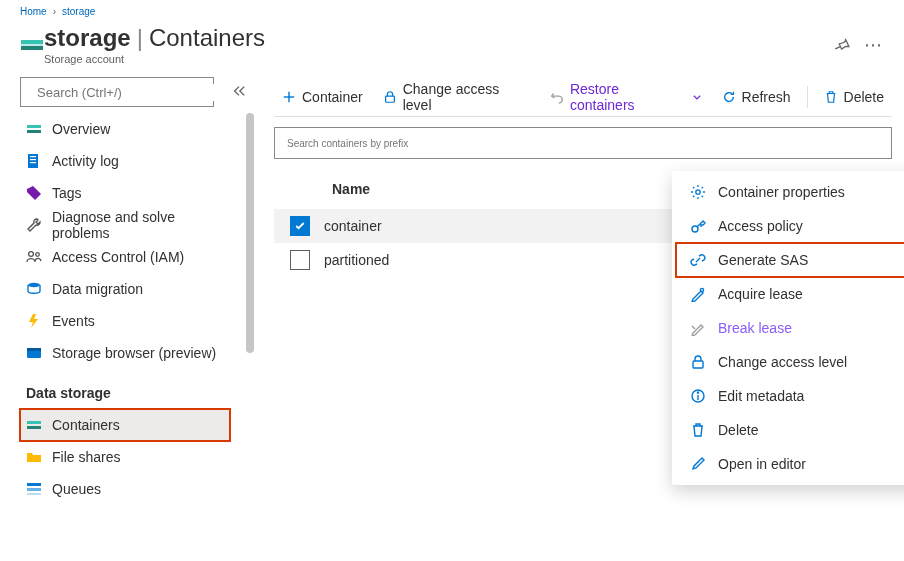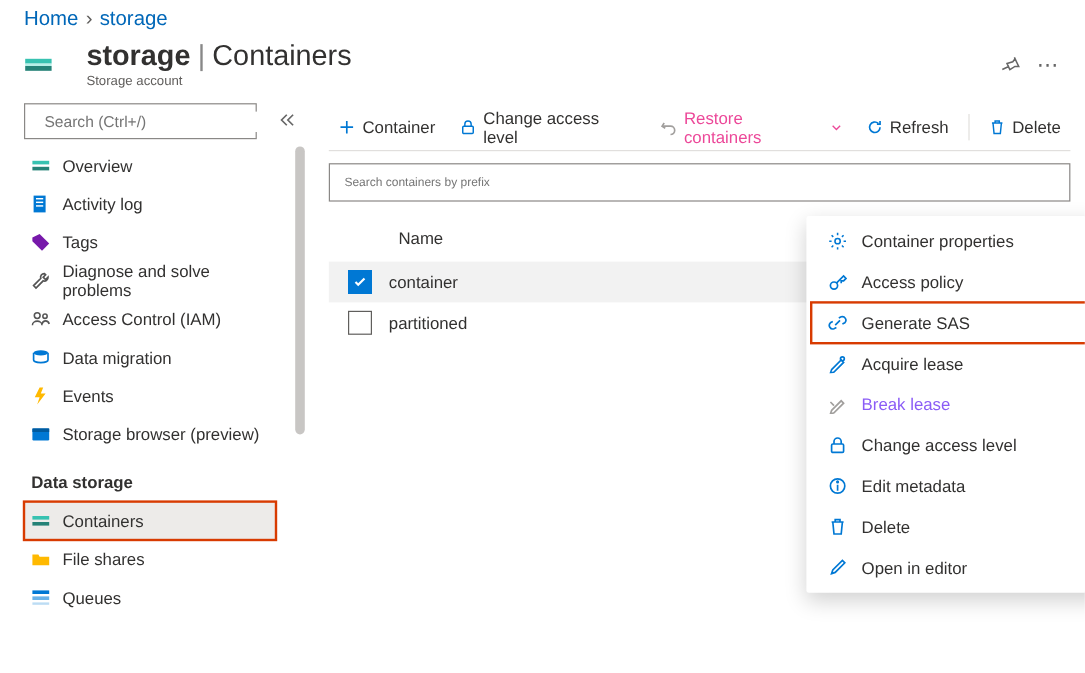--- a/index.html
+++ b/index.html
@@ -11,26 +11,26 @@
     --hover:#f3f2f1;
     --selected:#edebe9;
     --scroll:#c8c6c4;
     --highlight:#d83b01; 
   }
   *{box-sizing:border-box;font-family:"Segoe UI",Arial,sans-serif;}
   body{margin:0;color:var(--text);font-size:14px;width:904px;}
   svg{display:block}
 
   
-  .crumbs{display:flex;align-items:center;gap:6px;padding:6px 20px 8px;font-size:17px}
+  .crumbs{display:flex;align-items:center;gap:6px;padding:6px 20px 8px;font-size:10px}
   .crumbs a{color:var(--link);text-decoration:none;}
   .crumbs .sep{color:var(--muted);}
 
   
-  .titlebar{display:flex;align-items:center;gap:28px;padding:0 20px 12px 20px;}
+  .titlebar{display:flex;align-items:center;gap:0;padding:0 20px 12px 20px;}
   .titlebar .res-icon{width:24px;height:24px;flex:0 0 24px;margin-top:2px}
   .titlebar h1{font-size:24px;font-weight:600;margin:0;line-height:1.1}
   .titlebar h1 .sep{font-weight:400;color:#888;padding:0 6px}
   .titlebar h1 .sub{font-weight:400}
   .titlebar .subtitle{color:var(--muted);font-size:11px;margin-top:2px}
   .titlebar .actions{display:flex;align-items:center;gap:14px;color:#666}
   .titlebar .spacer{flex:1}
 
   .columns{display:flex;align-items:flex-start}
 
@@ -46,28 +46,28 @@
   .nav-heading{font-weight:600;padding:16px 6px 8px;}
   .scroll-track{position:absolute;right:-2px;top:36px;width:8px;height:480px;background:transparent}
   .scroll-thumb{width:8px;height:240px;background:var(--scroll);border-radius:4px}
   .callout{outline:2px solid var(--highlight);outline-offset:-1px}
 
   
   .main{flex:1;padding:0 12px 0 22px;position:relative}
   .cmdbar{display:flex;align-items:center;gap:4px;height:40px;border-bottom:1px solid var(--border);margin-bottom:10px}
   .cmd{display:flex;align-items:center;gap:6px;height:32px;padding:0 8px;cursor:pointer;color:var(--text)}
   .cmd .ico{color:var(--blue)}
-  .cmd.disabled{color:#ec4899;cursor:default}
+  .cmd.disabled{color:#6d28d9;cursor:default}
   .cmd.disabled .ico{color:#a19f9d}
   .cmd-sep{width:1px;height:22px;background:var(--border);margin:0 4px}
 
   .filter{display:flex;align-items:center;height:32px;border:1px solid #8a8886;padding:0 10px;margin-bottom:10px}
   .filter input{border:0;outline:0;flex:1;font-size:10px;}
 
-  .table-head{display:flex;align-items:center;height:40px;padding-left:58px;font-weight:400}
+  .table-head{display:flex;align-items:center;height:40px;padding-left:58px;font-weight:700}
   .row{display:flex;align-items:center;height:34px;padding-left:16px;gap:14px}
   .row.sel{background:#f2f2f2}
   .chk{width:20px;height:20px;border:1px solid #605e5c;display:flex;align-items:center;justify-content:center}
   .chk.checked{background:var(--blue);border-color:var(--blue);color:#fff}
 
   
   .menu{position:absolute;left:420px;top:94px;width:252px;background:#fff;box-shadow:0 6px 18px rgba(0,0,0,.18);padding:4px 4px;border-radius:2px}
   .mi{display:flex;align-items:center;gap:12px;height:34px;padding:0 14px;cursor:pointer;color:var(--text)}
   .mi .ico{width:16px;height:16px;color:var(--blue);flex:0 0 16px}
   .mi.disabled{color:#8b5cf6;cursor:default}

